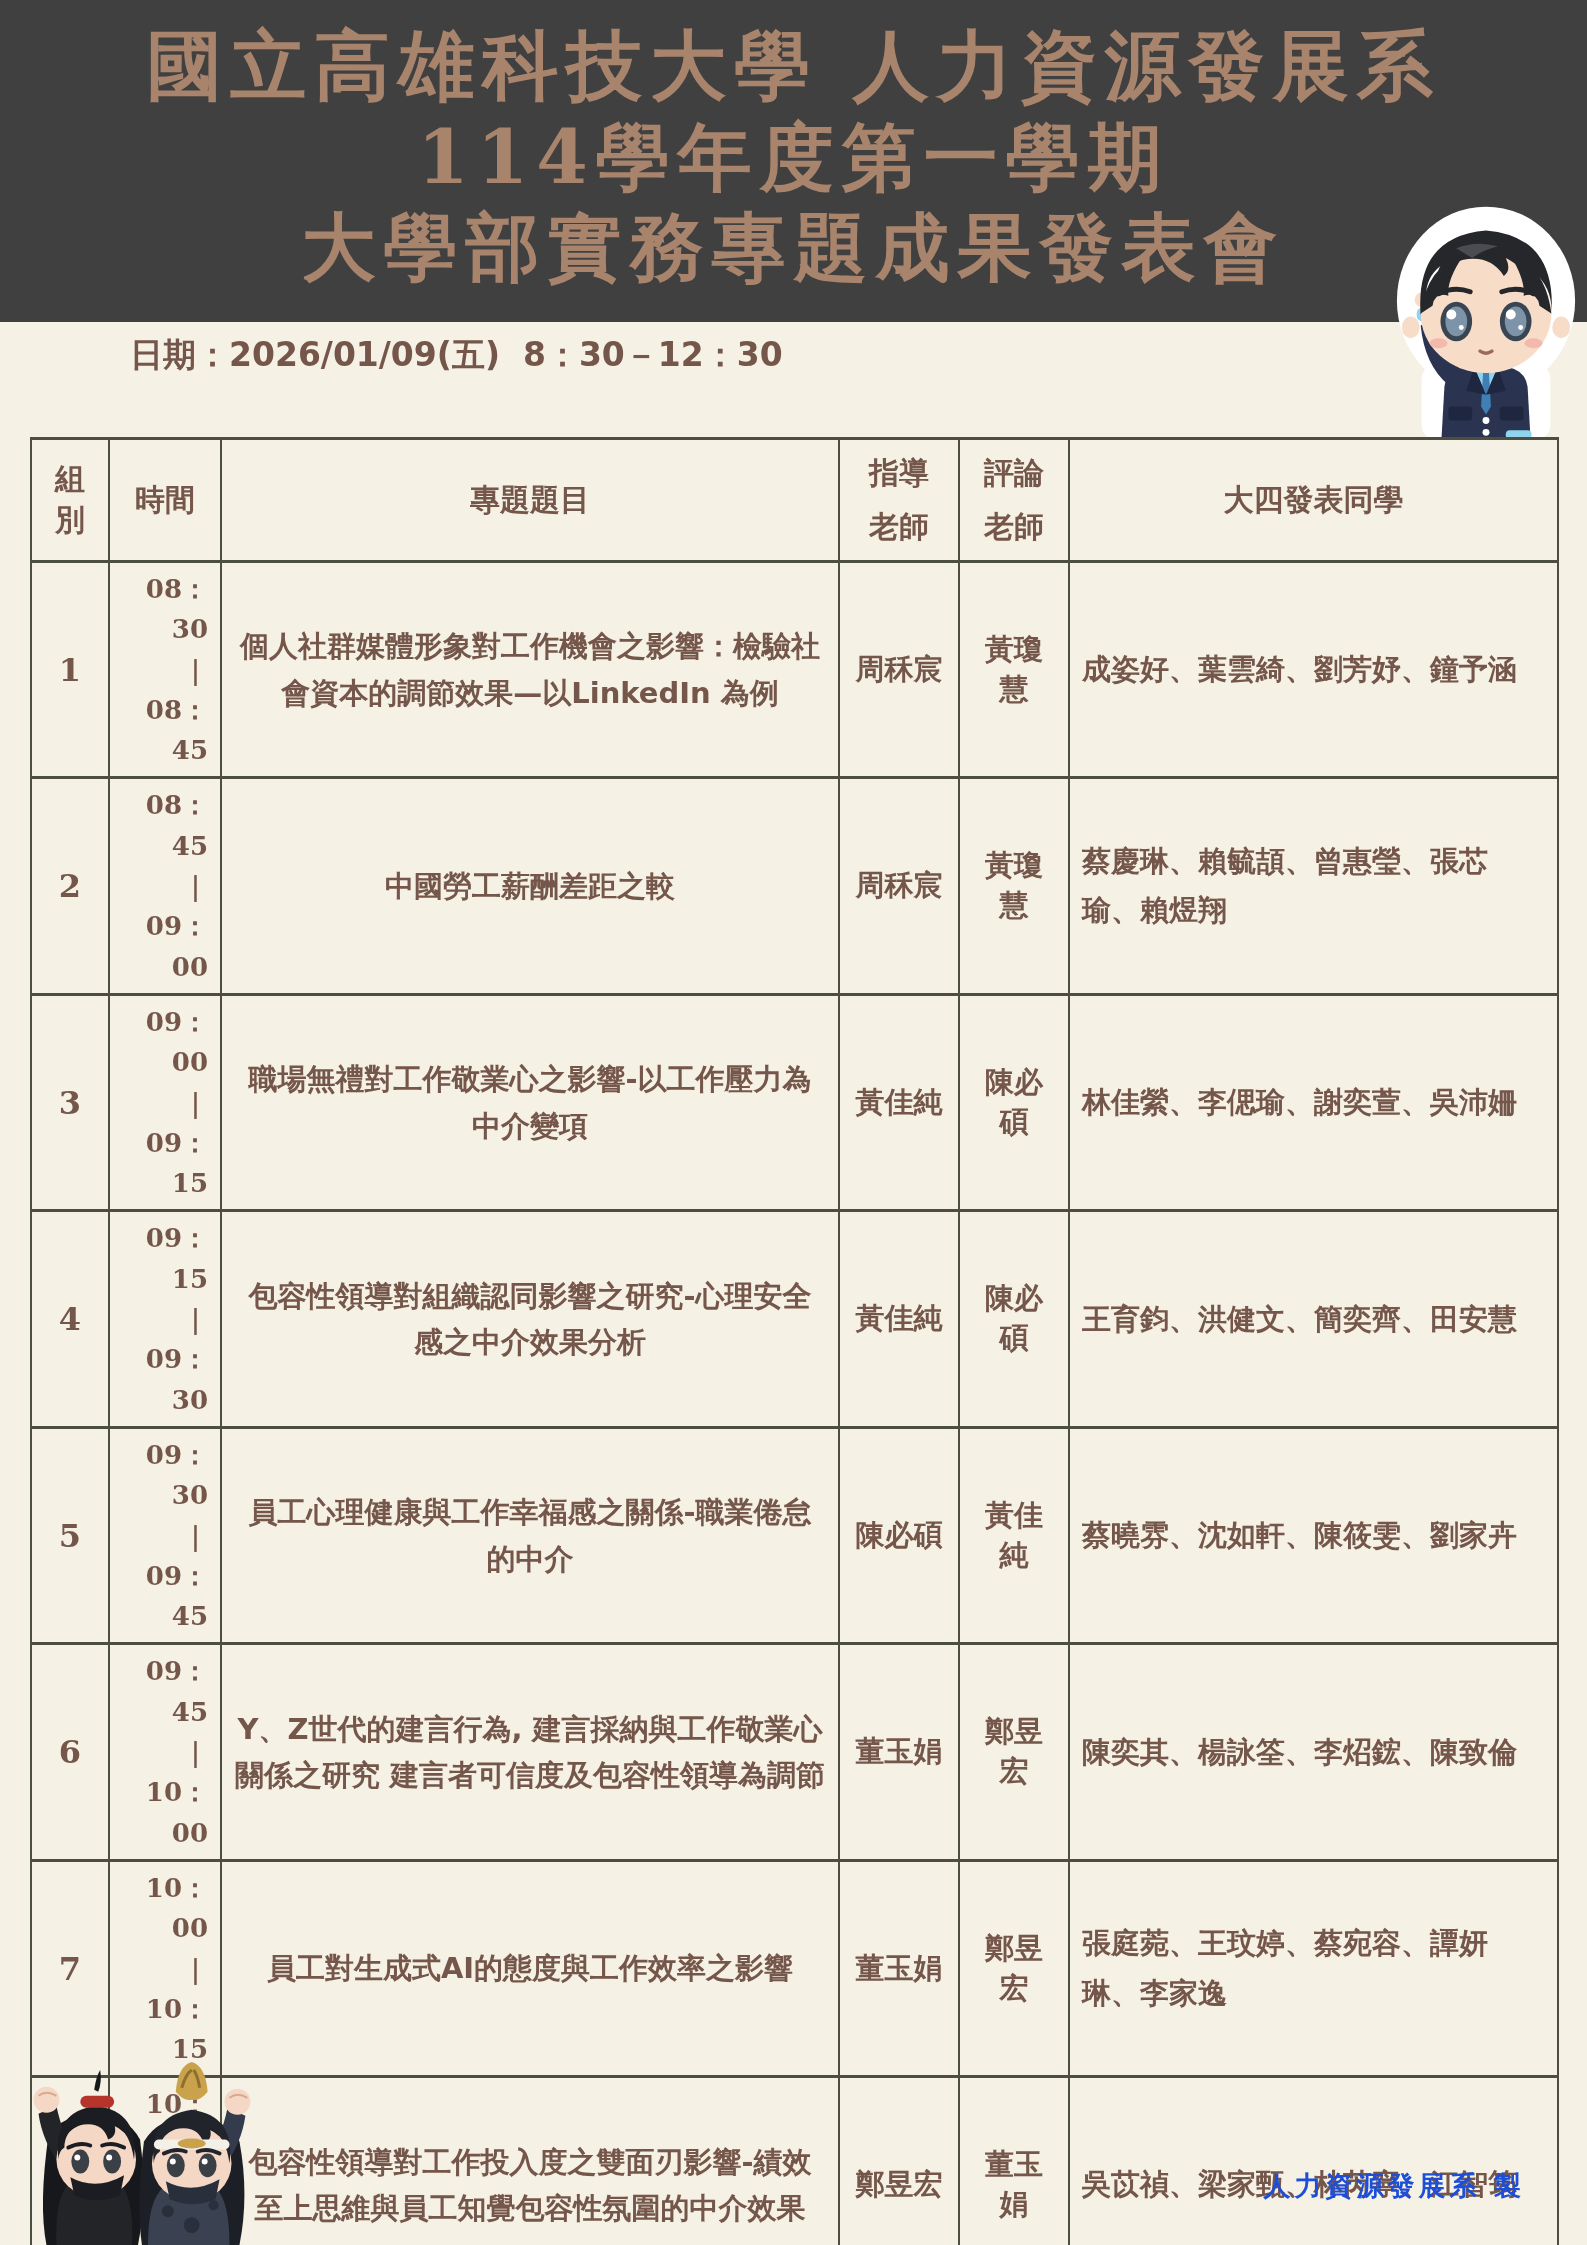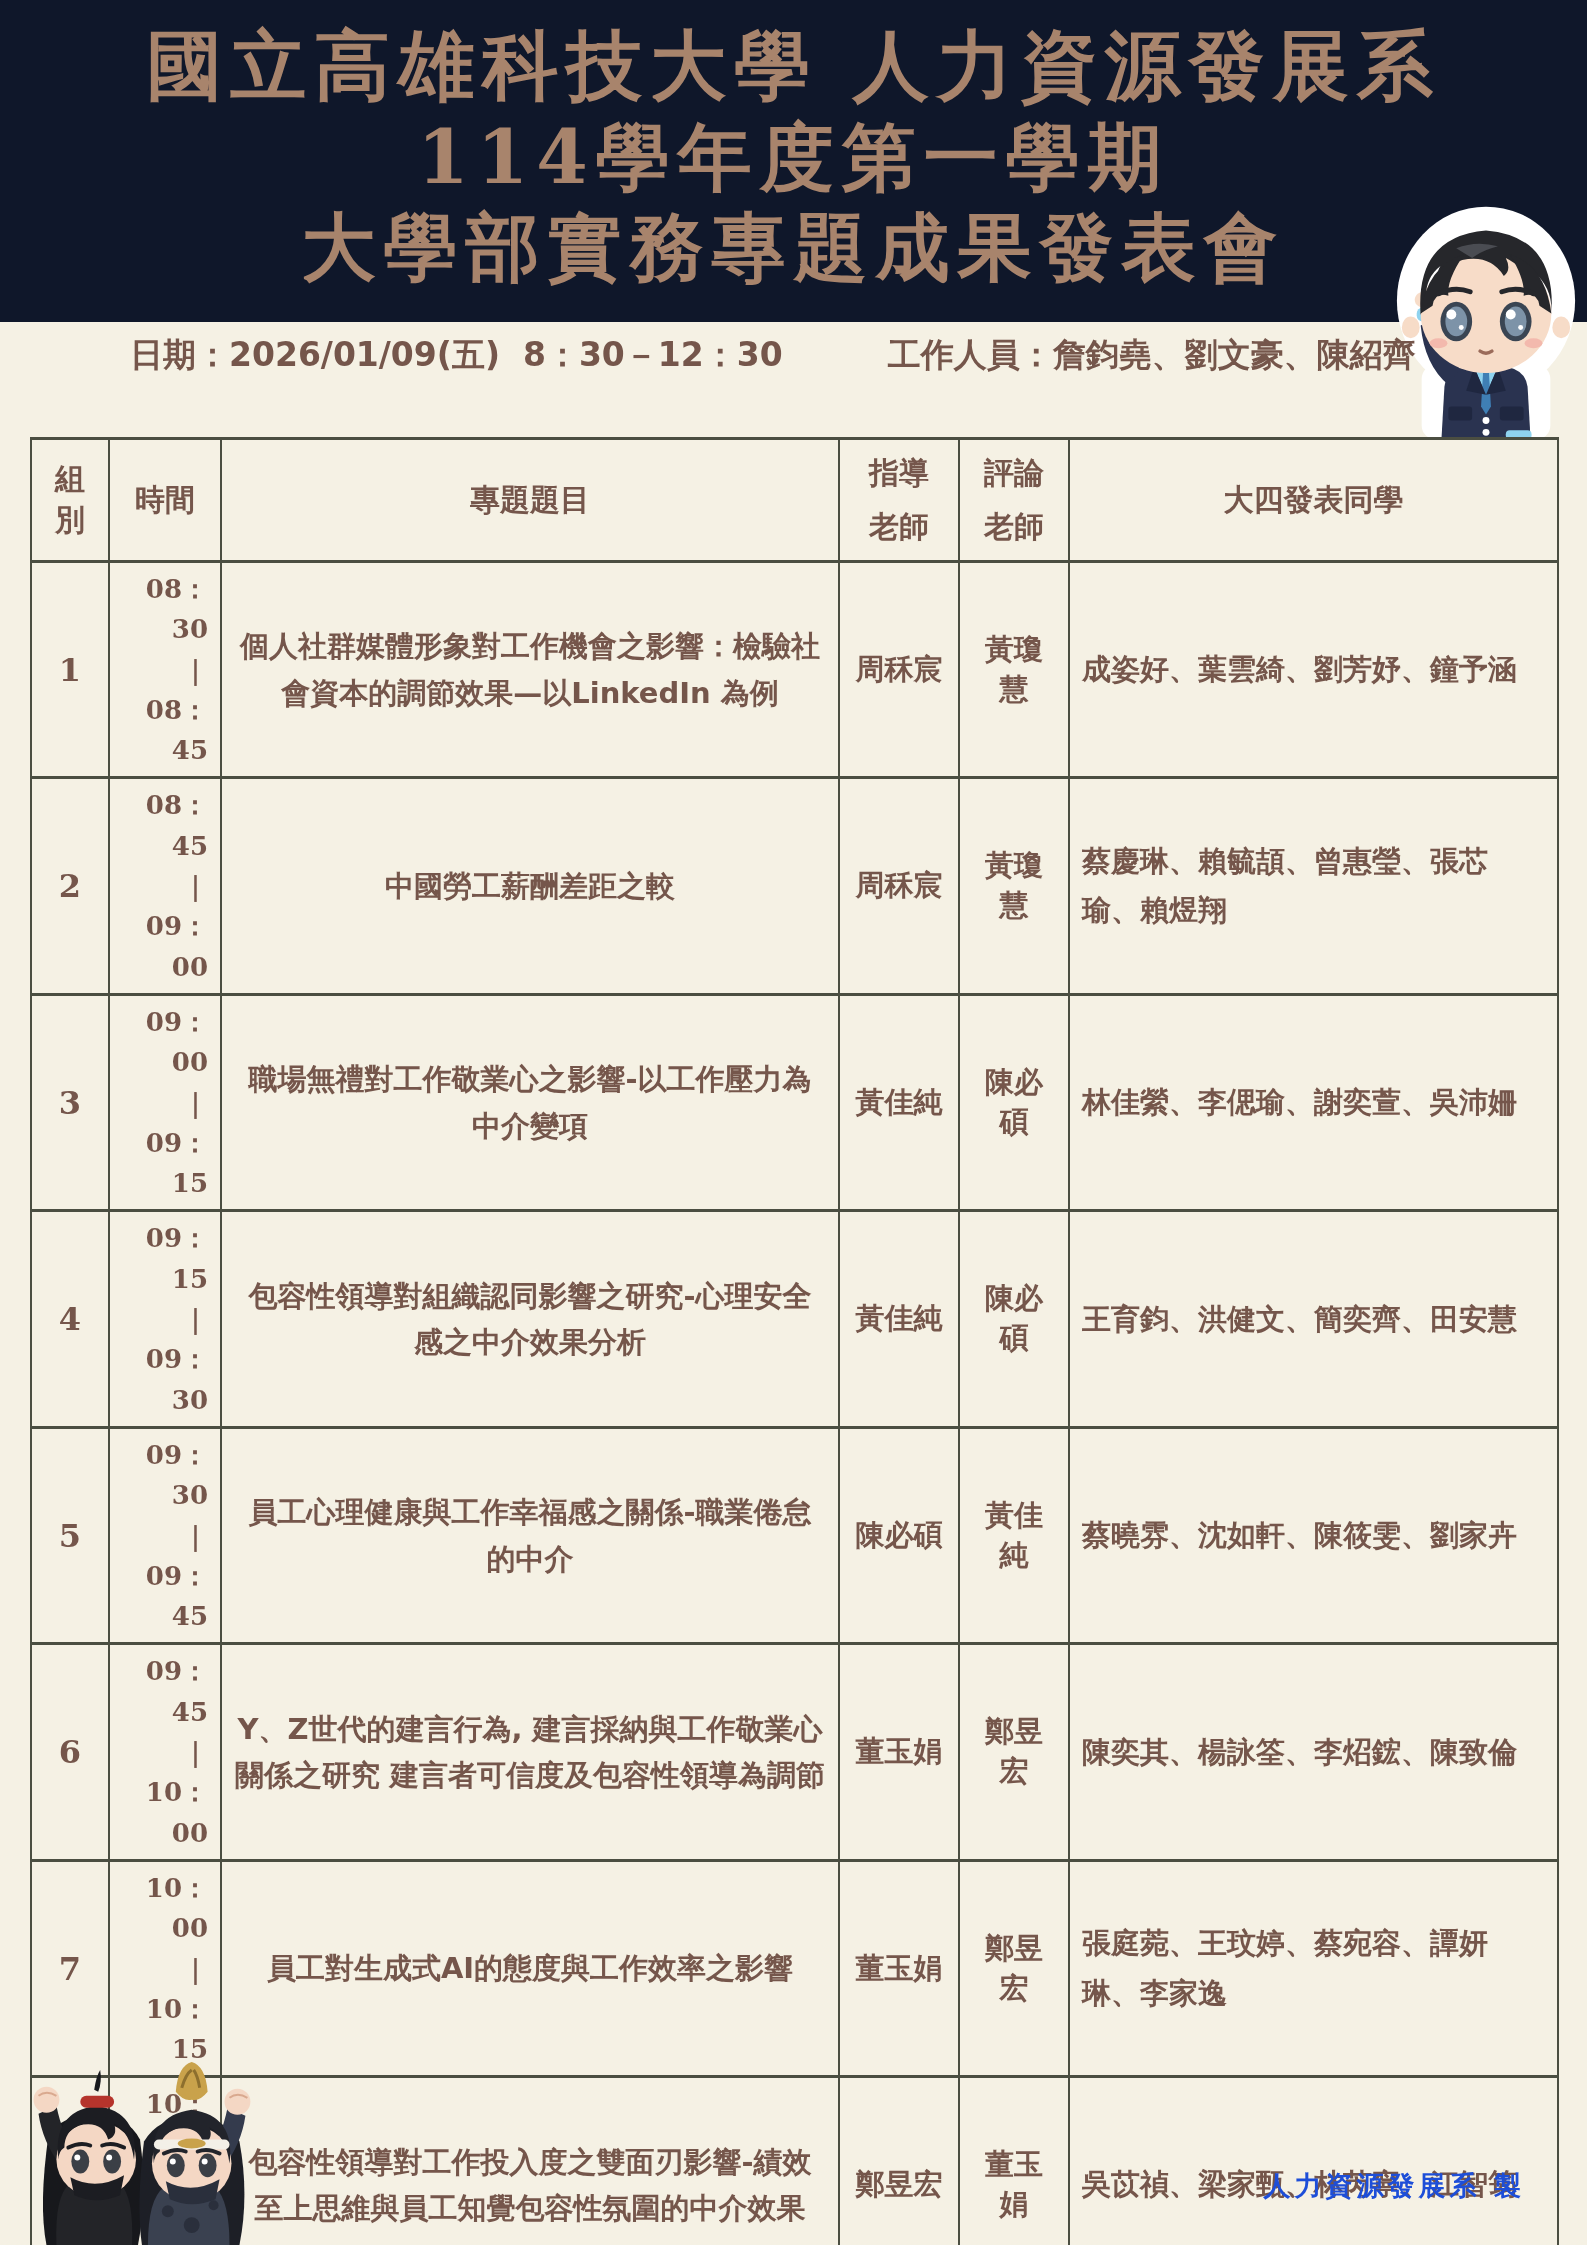--- a/index.html
+++ b/index.html
@@ -6,21 +6,21 @@
   body{
     width:1587px; height:2245px; position:relative;
     background:#f5f1e4;
     font-family:"DejaVu Sans", sans-serif;
     color:#6f5146;
     overflow:hidden;
   }
   
   .banner{
     position:absolute; left:0; top:0; width:1587px; height:322px;
-    background:#0f172a;
+    background:#404040;
     text-align:center;
   }
   .banner .t{
     font-weight:bold; color:#a8846c;
     font-family:"DejaVu Serif", serif;
     letter-spacing:8px; line-height:1.0;
     white-space:pre;
   }
   .t1{font-size:76px; padding-top:28px;}
   .t2{font-size:74px; padding-top:16px;}
@@ -126,21 +126,20 @@
   <path d="M94 156 Q100 160 106 156" stroke="#9b6b5a" stroke-width="3.5" fill="none" stroke-linecap="round"></path>
 
   <rect x="120" y="236" width="26" height="9" rx="4" fill="#8fd3ef"></rect>
 </svg>
 
 <div class="info">
   <div class="col">
     <span>日期：2026/01/09(五)  8：30－12：30</span>
   </div>
   <div class="col">
-    <span>工作人員：詹鈞堯、劉文豪、陳紹齊</span>
   </div>
 </div>
 
 <table class="sched">
   <colgroup>
     <col style="width:78px">
       <col style="width:112px">
       <col style="width:618px">
     <col style="width:120px">
       <col style="width:110px">

